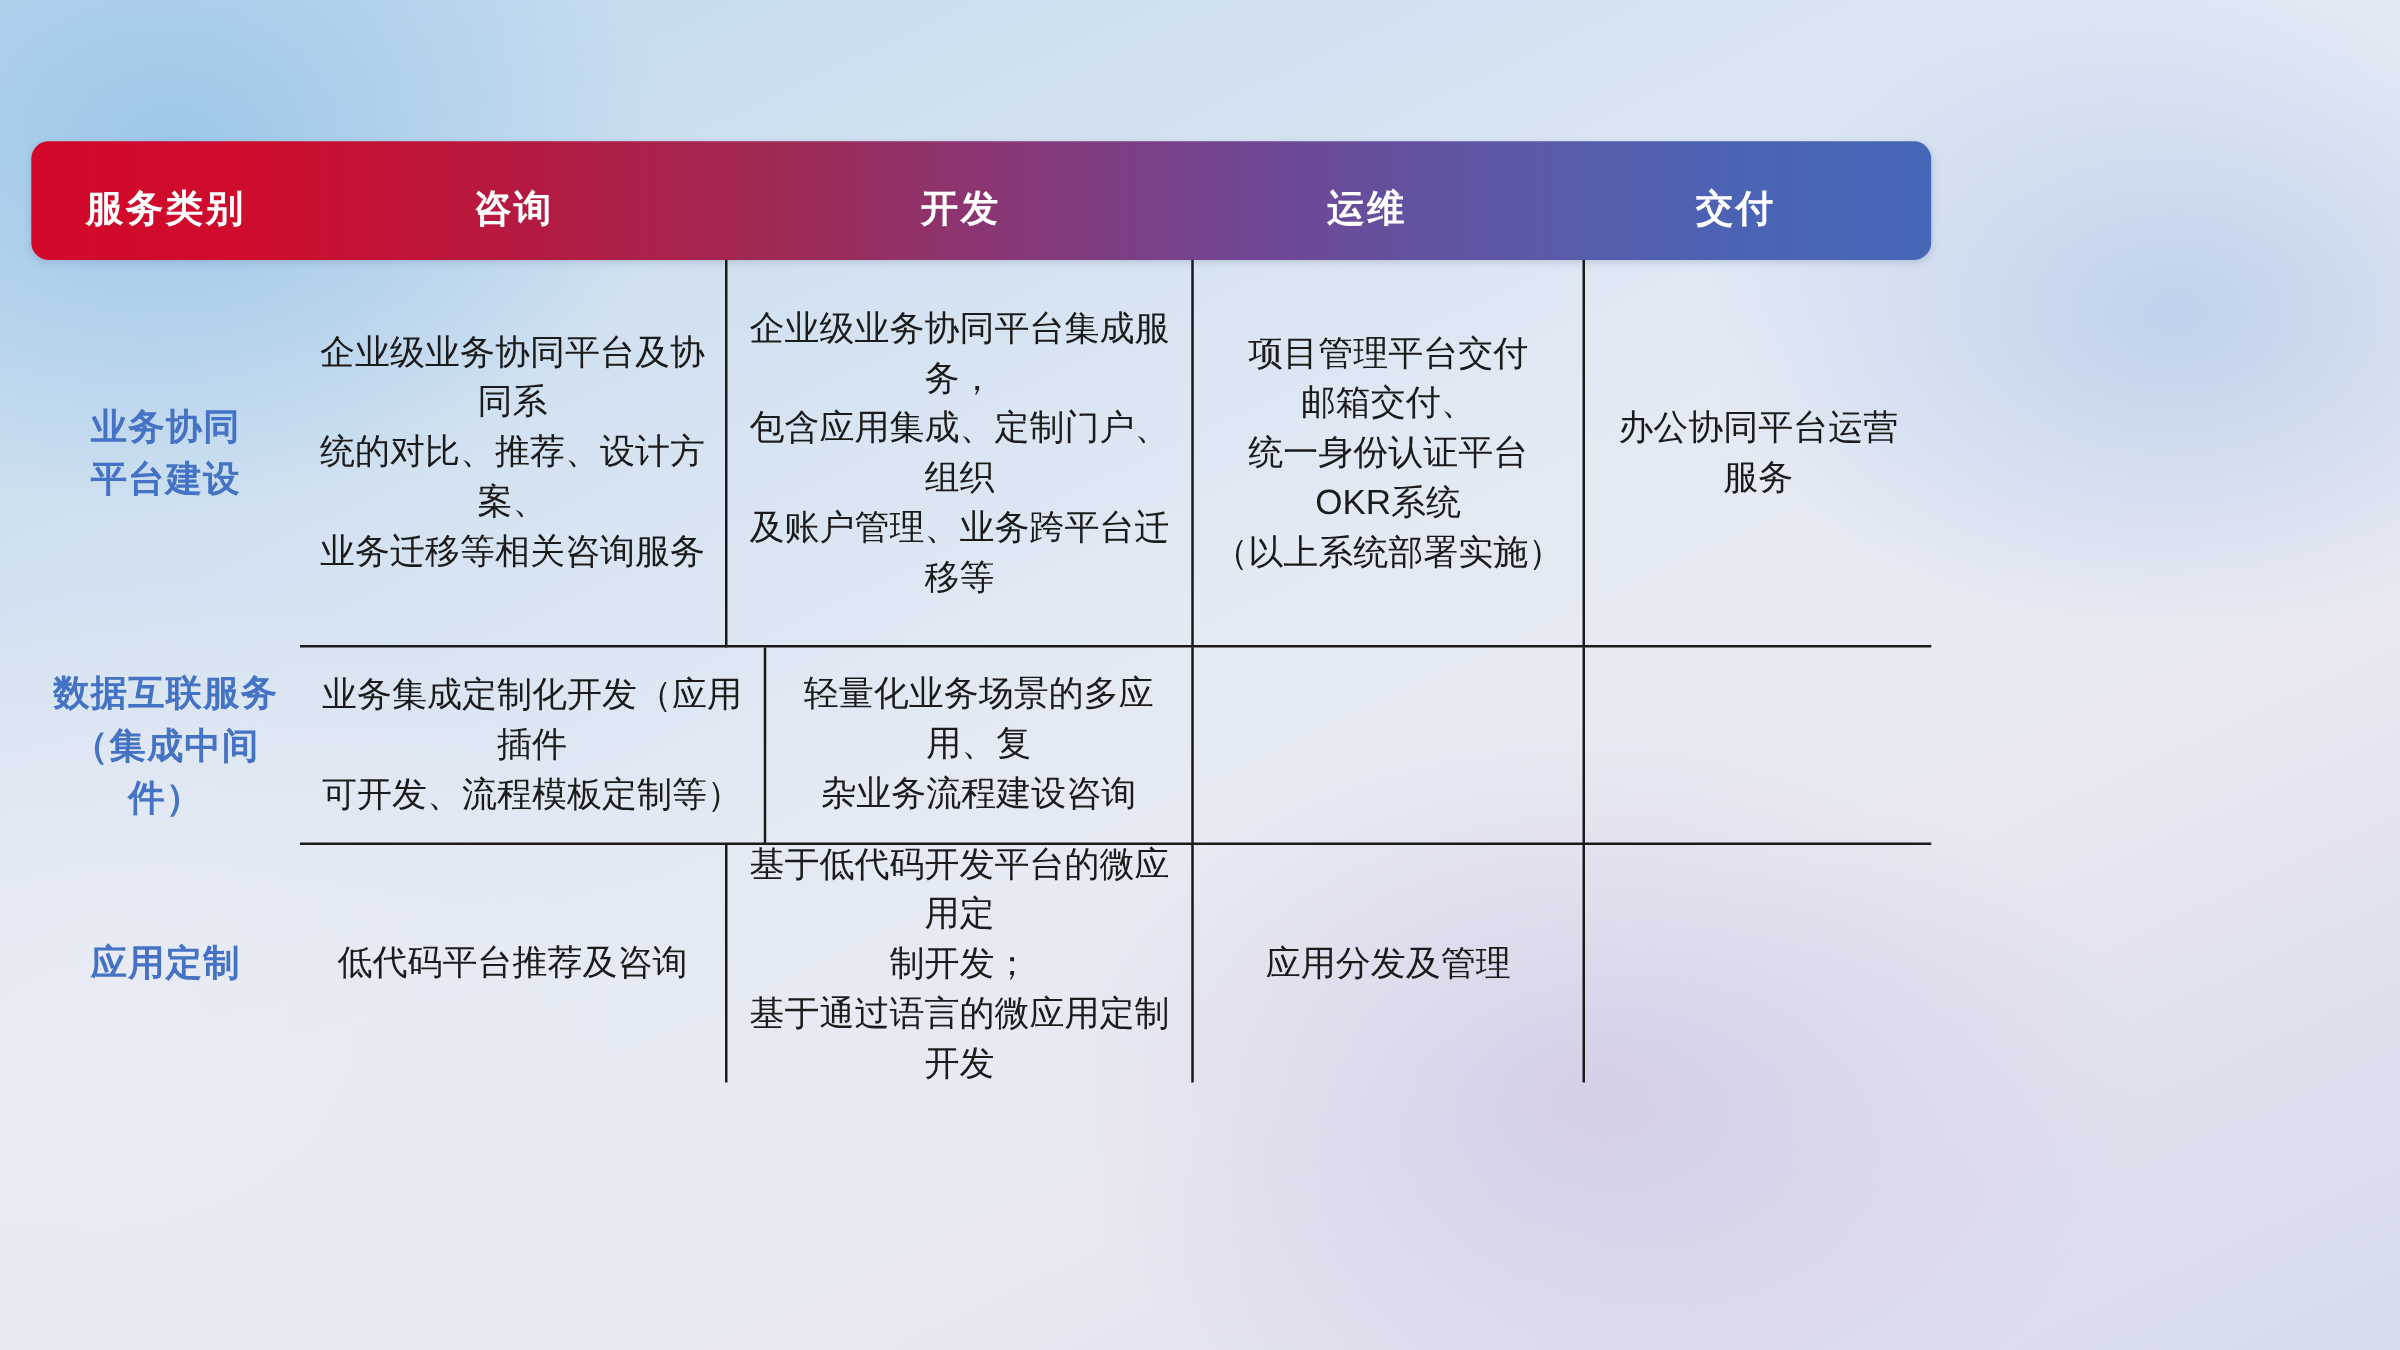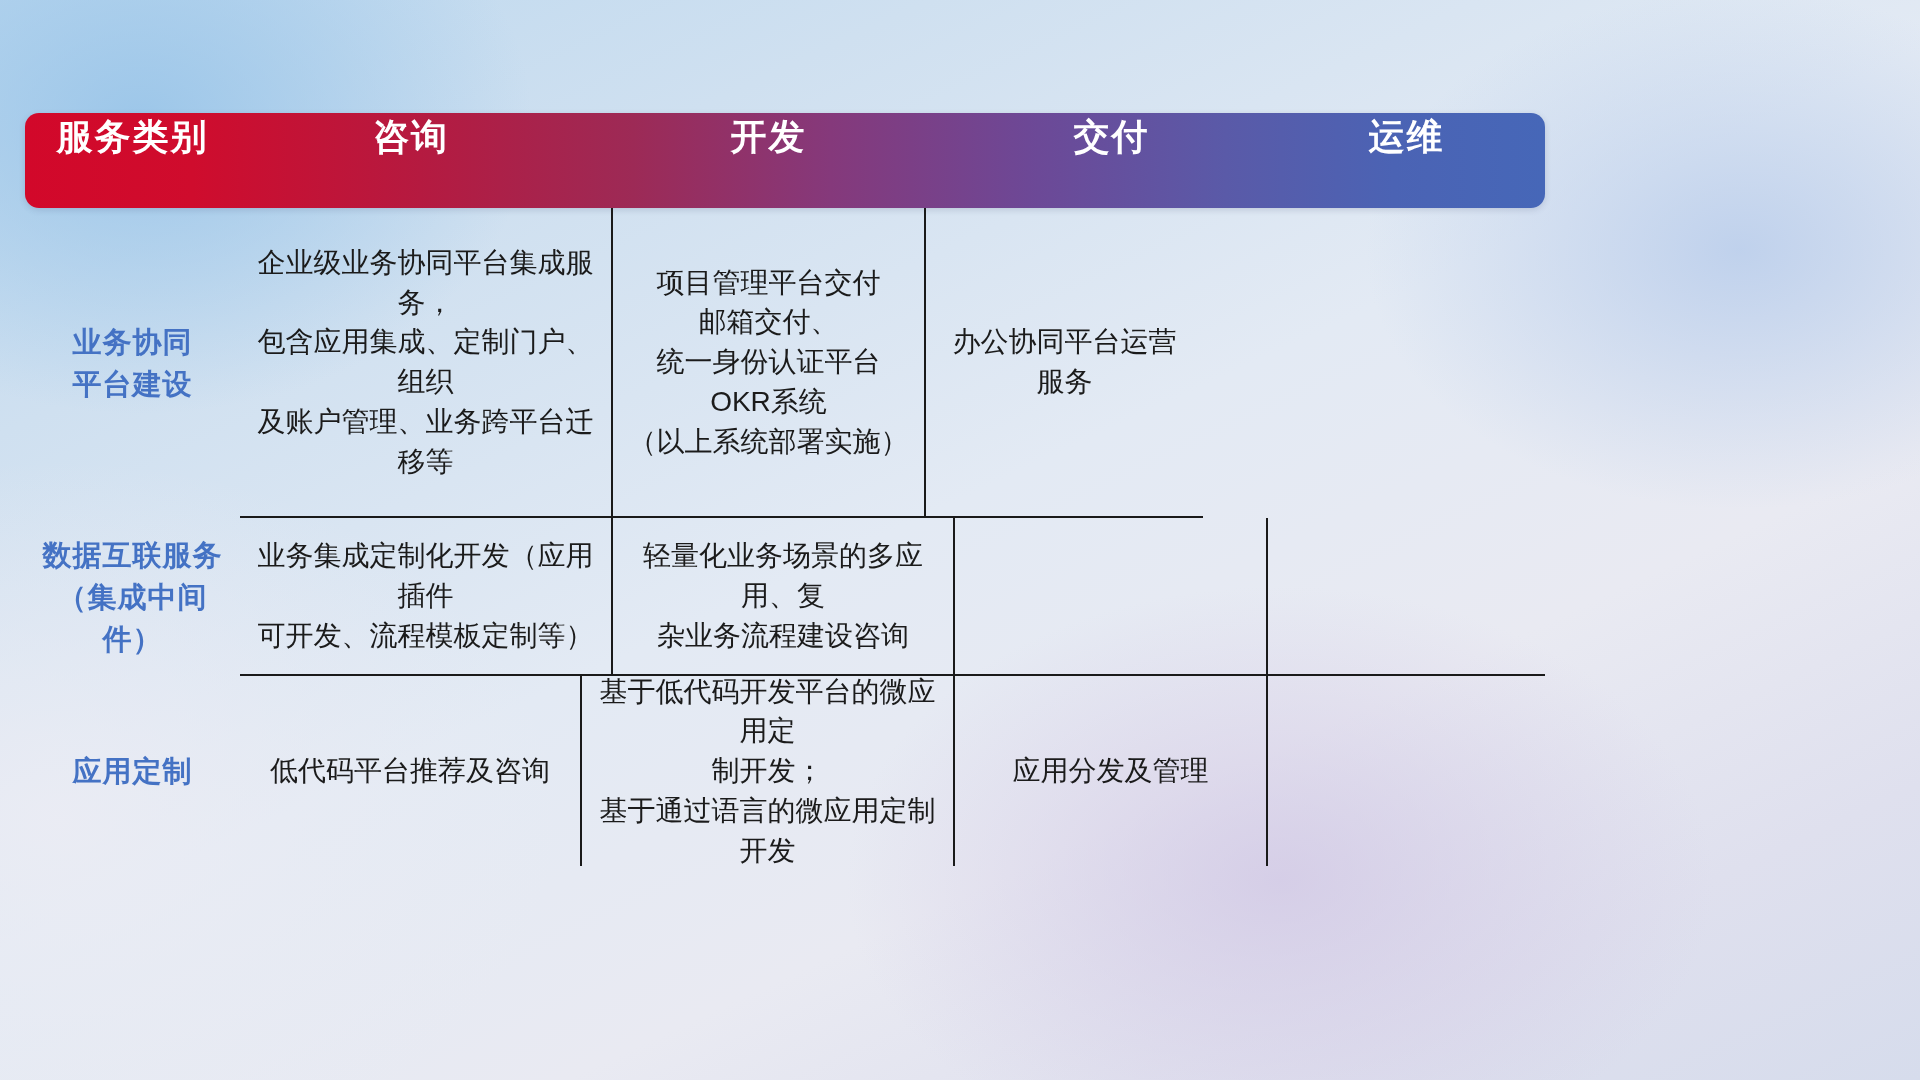--- a/index.html
+++ b/index.html
@@ -29,23 +29,23 @@
     display:flex;height:95px;border-radius:14px;
     background:linear-gradient(90deg,
         #d2082a 0%, #cf0c2d 11%,
         #b51a40 26%, #9d2a56 40%,
         #85397b 53%, #6d4896 66%,
         #5a5aa8 79%, #4b63b4 90%, #4667b8 100%);
     overflow:hidden;
     box-shadow:0 2px 6px rgba(60,70,110,.18);
   }
   .th{
-    display:flex;align-items:flex-start;justify-content:center;
+    display:flex;align-items:flex-end;justify-content:center;
     padding-bottom:20px;
-    color:#ffffff;font-size:36px;font-weight:bold;letter-spacing:2px;
+    color:#ffffff;font-size:30px;font-weight:bold;letter-spacing:2px;
     white-space:nowrap;
   }
 
   
   .tbody{
     background:transparent;
   }
   .trow{display:flex;}
   .trow.r1{height:310px;}
   .trow.r2{height:158px;}
@@ -88,33 +88,36 @@
     <div class="thead">
       <div class="th c0">
         <span>服务类别</span>
       </div>
       <div class="th c1">
         <span>咨询</span>
       </div>
       <div class="th c2">
         <span>开发</span>
       </div>
+      <div class="th c4">
+        <span>运维</span>
+      </div>
       <div class="th c3">
         <span>交付</span>
-      </div>
-      <div class="th c4">
-        <span>运维</span>
       </div>
     </div>
 
     <div class="tbody">
 
       <div class="trow r1">
         <div class="td cat c0">业务协同
 平台建设</div>
+        <div class="td vr c1">企业级业务协同平台及协同系
+统的对比、推荐、设计方案、
+业务迁移等相关咨询服务</div>
         <div class="td vr c2">企业级业务协同平台集成服务，
 包含应用集成、定制门户、组织
 及账户管理、业务跨平台迁移等</div>
         <div class="td vr c3">项目管理平台交付
 邮箱交付、
 统一身份认证平台
 OKR系统
 （以上系统部署实施）</div>
         <div class="td c4">办公协同平台运营服务</div>
       </div>

